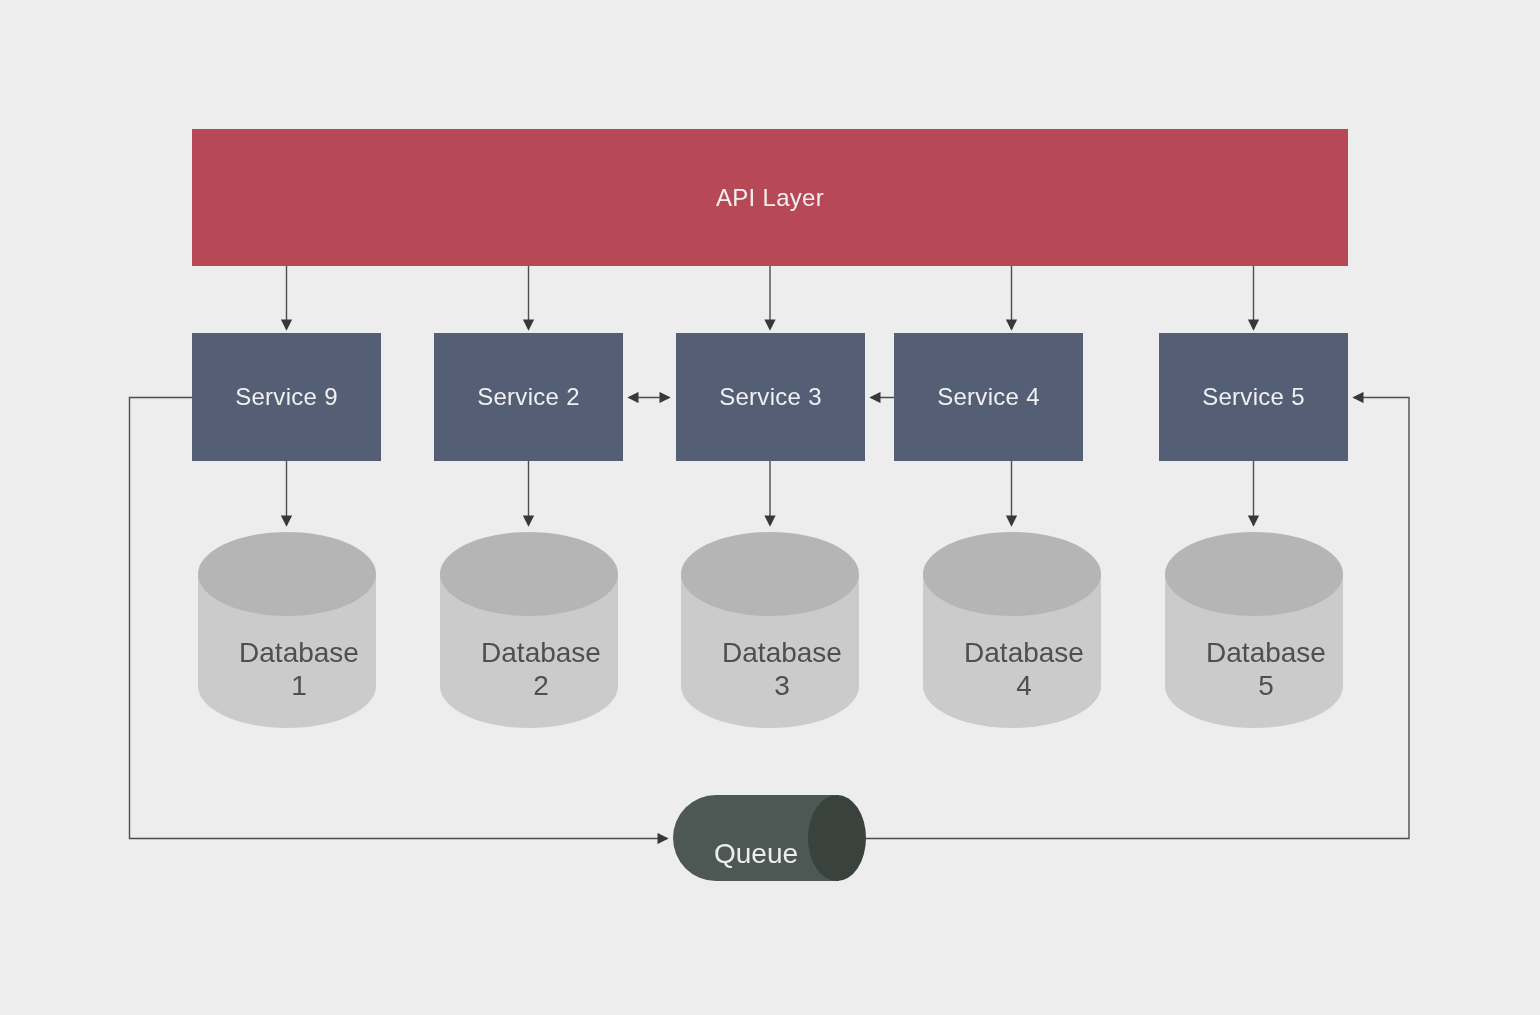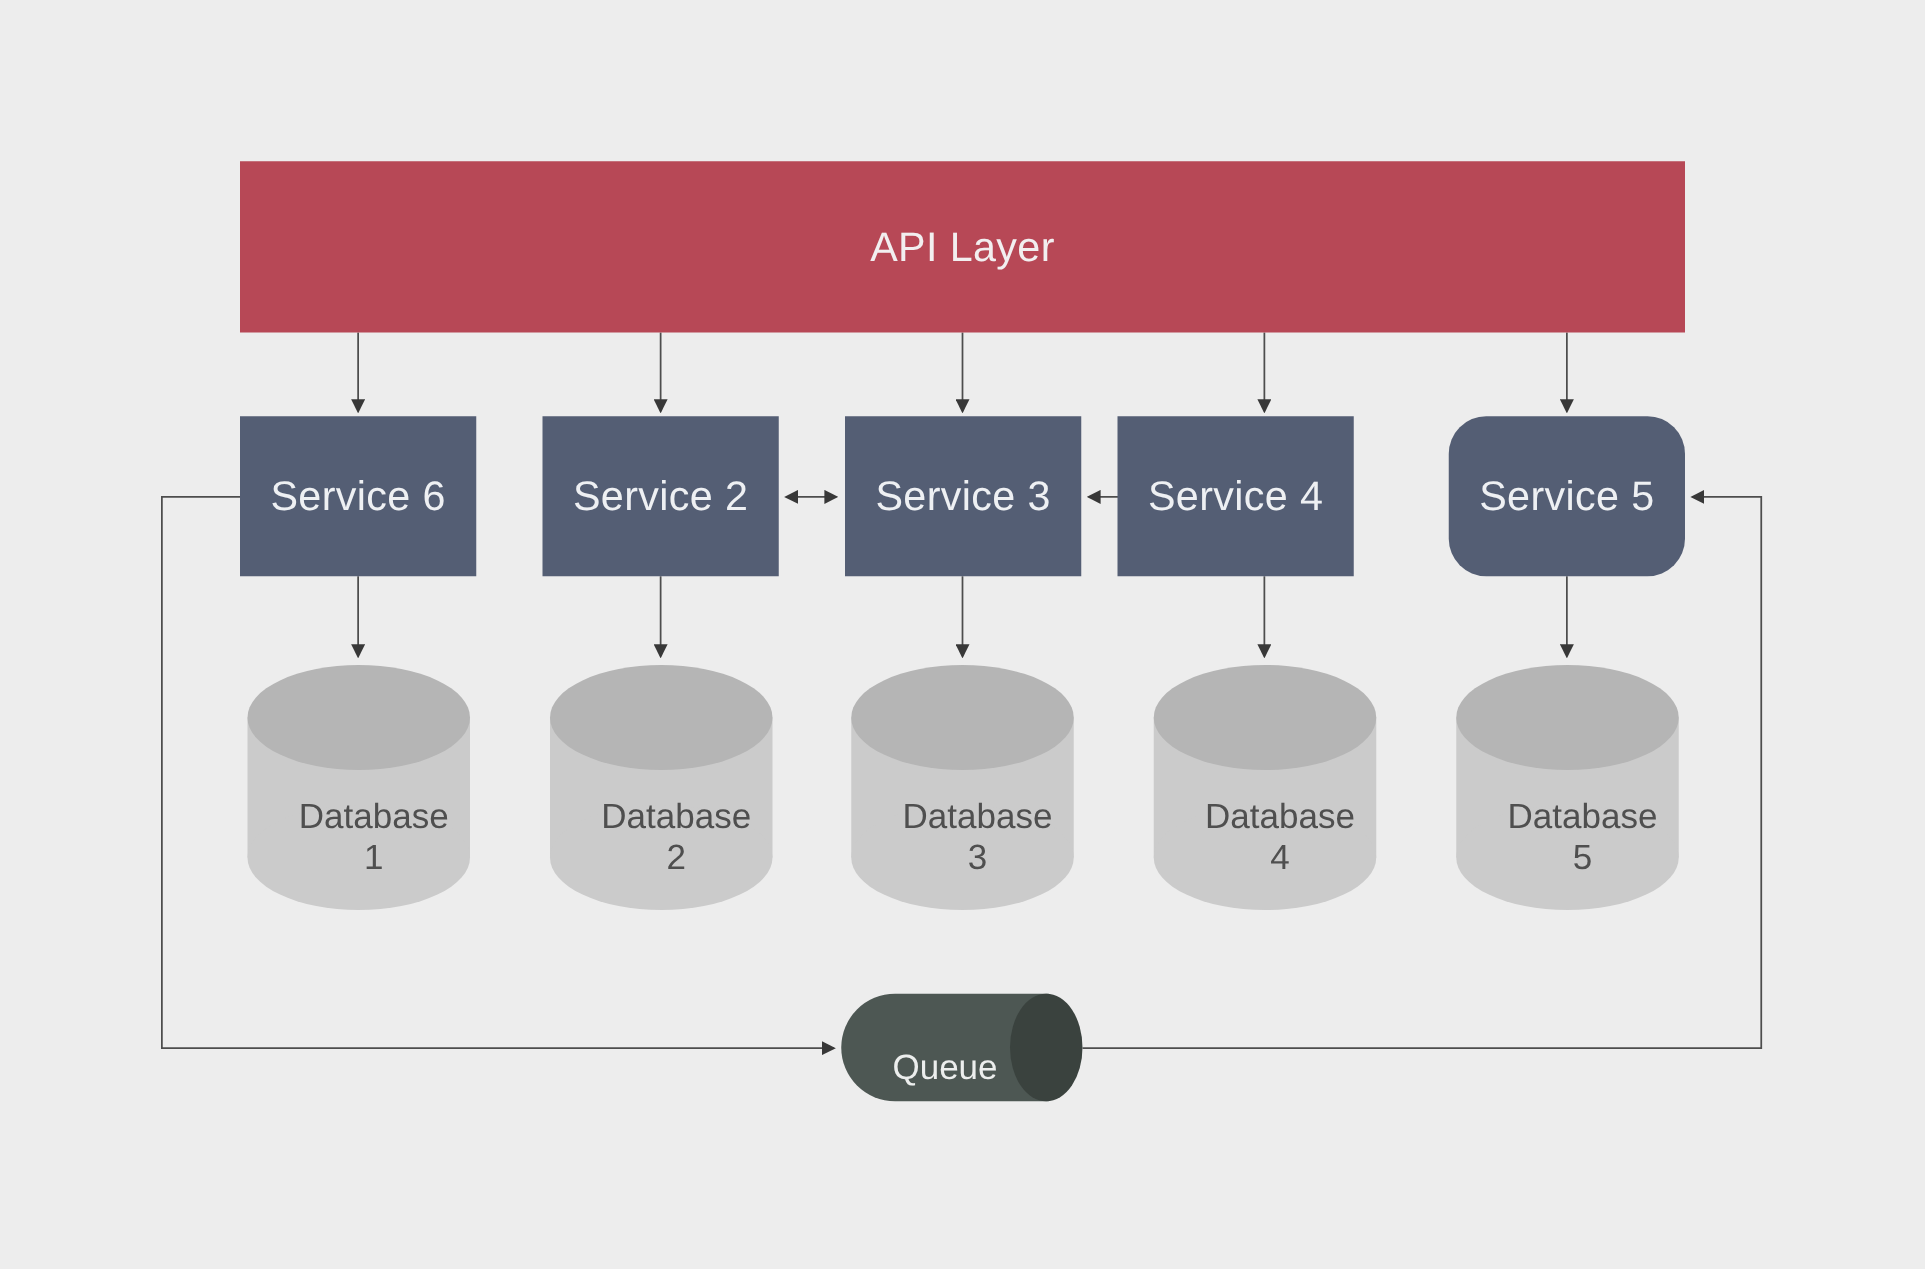--- a/index.html
+++ b/index.html
@@ -18,21 +18,21 @@
     position: absolute;
     left: 0; top: 0;
     width: 1540px; height: 1015px;
   }
 
   .node {
     position: absolute;
     display: flex;
     align-items: center;
     justify-content: center;
-    font-size: 33px;
+    font-size: 24px;
     font-weight: 400;
     letter-spacing: 0.3px;
   }
 
   
   .api-layer {
     left: 192px; top: 129px;
     width: 1156px; height: 137px;
     background: #b74856;
     color: #f2eff0;
@@ -42,21 +42,21 @@
   .service {
     top: 333px;
     width: 189px; height: 128px;
     background: #545e74;
     color: #eef0f3;
   }
   .service-1 { left: 192px; }
   .service-2 { left: 434px; justify-content: center; }
   .service-3 { left: 676px; text-align: right; }
   .service-4 { left: 894px; }
-  .service-5 { left: 1159px; border-radius: 30px; }
+  .service-5 { left: 1159px; }
 
   
   .database {
     position: absolute;
     top: 532px;
     width: 178px; height: 196px;
   }
   .db-1 { left: 198px; }
   .db-2 { left: 440px; }
   .db-3 { left: 681px; }
@@ -156,21 +156,21 @@
       <path d="M192,397.5 L129.5,397.5 L129.5,838.5 L667,838.5" marker-end="url(#arrow)"></path>
       <path d="M866,838.5 L1409,838.5 L1409,397.5 L1354,397.5" marker-end="url(#arrow)"></path>
     </g>
   </svg>
 
   <div class="node api-layer">
     <span>API Layer</span>
   </div>
 
   <div class="node service service-1">
-    <span>Service 6</span>
+    <span>Service 9</span>
   </div>
   <div class="node service service-2">
     <span>Service 2</span>
   </div>
   <div class="node service service-3">
     <span>Service 3</span>
   </div>
   <div class="node service service-4">
     <span>Service 4</span>
   </div>

